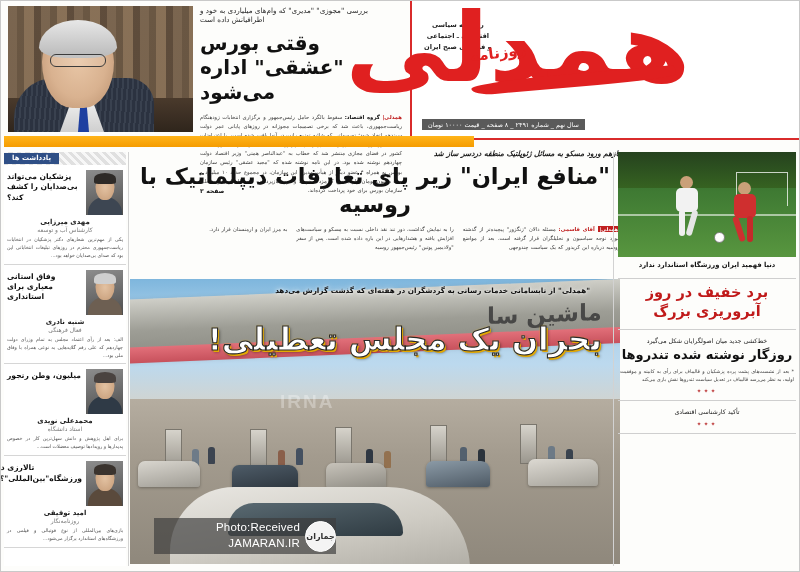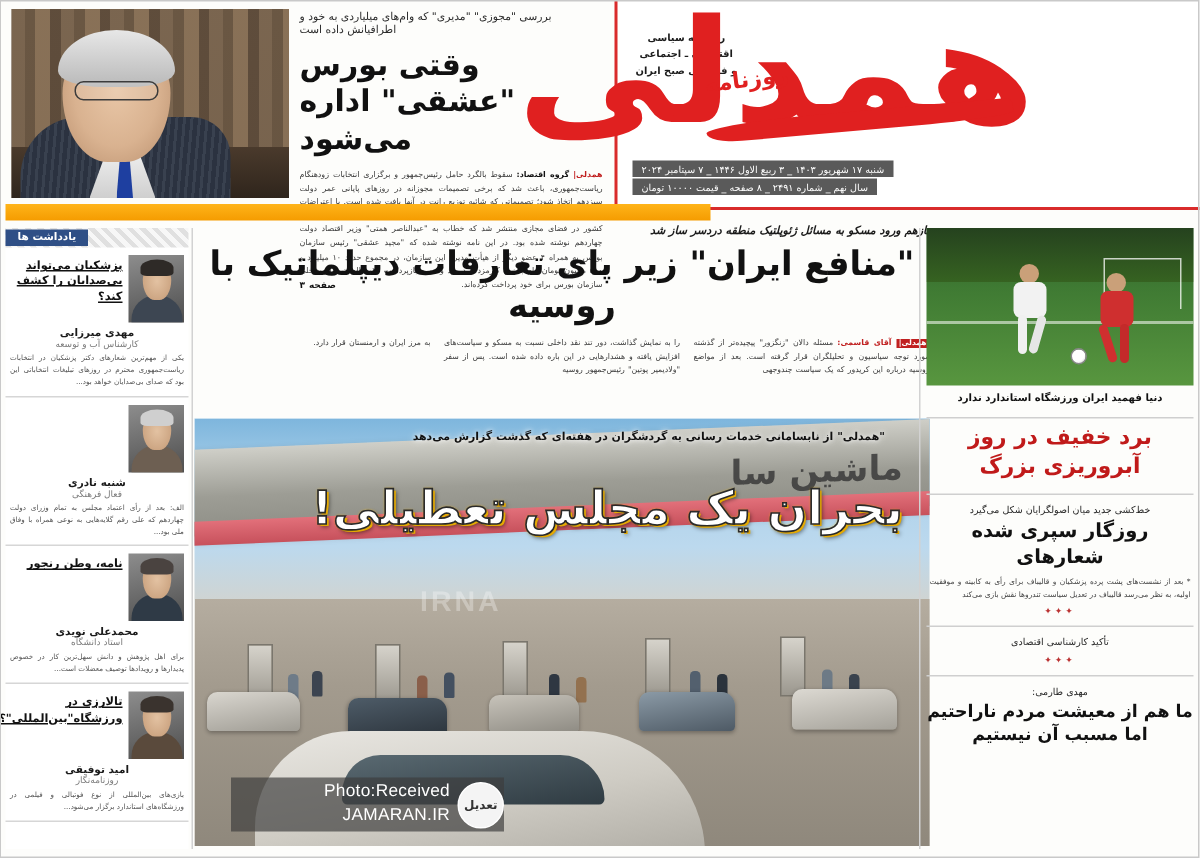--- a/index.html
+++ b/index.html
@@ -188,21 +188,21 @@
   .np-hair {
     position: absolute; left: 50%; top: 3px; transform: translateX(-50%);
     width: 22px; height: 11px; border-radius: 50% 50% 20% 20%;
   }
   .np-torso {
     position: absolute; left: 50%; bottom: 0; transform: translateX(-50%);
     width: 34px; height: 18px; border-radius: 16px 16px 0 0;
   }
   .note-title {
     flex: 1; font-size: 7.6px; font-weight: bold; color: #111;
-    line-height: 1.35; text-align: right; padding-top: 2px; text-decoration: underline;
+    line-height: 1.35; text-align: left; padding-top: 2px;
   }
   .note-meta { margin-top: 3px; }
   .note-body {
     margin-top: 3px; font-size: 4.8px; line-height: 1.65;
     color: #555; text-align: justify; text-align-last: right;
   }
 
   
   #center {
     position: absolute; left: 130px; top: 146px;
@@ -433,21 +433,20 @@
         <div>اقتصادی ـ اجتماعی</div>
         <div>و فرهنگی صبح ایران</div>
       </div>
 
       <div class="logo-wrap">
         <div class="logo-main">همدلی</div>
         <div class="logo-sub">روزنامه</div>
         <div class="logo-swoosh"></div>
       </div>
 
-      <div class="datebar">شنبه ۱۷ شهریور ۱۴۰۳ _ ۳ ربیع الاول ۱۴۴۶ _ ۷ سپتامبر ۲۰۲۴</div>
       <div class="datebar2">سال نهم _ شماره ۲۴۹۱ _ ۸ صفحه _ قیمت ۱۰۰۰۰ تومان</div>
     </div>
   </div>
 
   <div id="orange-band"></div>
 
   <div id="sidebar">
     <div id="sidebar-head">
       <span class="tab">یادداشت ها</span>
     </div>
@@ -468,36 +467,37 @@
       <div class="note-body">یکی از مهم‌ترین شعارهای دکتر پزشکیان در انتخابات ریاست‌جمهوری محترم در روزهای تبلیغات انتخاباتی این بود که صدای بی‌صدایان خواهد بود...</div>
     </div>
 
     <div class="note">
       <div class="note-top">
         <div class="note-photo">
           <div class="np-torso" style="background:#6d5f52"></div>
           <div class="np-face"></div>
           <div class="np-hair" style="background:#cfcfcf"></div>
         </div>
+        <div class="note-title">وفاق استانی معیاری برای استانداری</div>
       </div>
       <div class="note-meta">
         <div class="byline">شنبه نادری</div>
         <div class="role">فعال فرهنگی</div>
       </div>
       <div class="note-body">الف: بعد از رأی اعتماد مجلس به تمام وزرای دولت چهاردهم که علی رقم گلایه‌هایی به نوعی همراه با وفاق ملی بود...</div>
     </div>
 
     <div class="note">
       <div class="note-top">
         <div class="note-photo">
           <div class="np-torso" style="background:#2f3a46"></div>
           <div class="np-face"></div>
           <div class="np-hair" style="background:#4a4340"></div>
         </div>
-        <div class="note-title">نامه، وطن رنجور</div>
+        <div class="note-title">میلیون، وطن رنجور</div>
       </div>
       <div class="note-meta">
         <div class="byline">محمدعلی نویدی</div>
         <div class="role">استاد دانشگاه</div>
       </div>
       <div class="note-body">برای اهل پژوهش و دانش سهل‌ترین کار در خصوص پدیدارها و رویدادها توصیف معضلات است...</div>
     </div>
 
     <div class="note">
       <div class="note-top">
@@ -563,21 +563,21 @@
       <div class="mp-bigcar">
         <div class="mp-bigcar-win"></div>
       </div>
 
       <div class="mp-wm">IRNA</div>
 
       <div id="photo-kicker">"همدلی" از نابسامانی خدمات رسانی به گردشگران در هفته‌ای که گذشت گزارش می‌دهد</div>
       <div id="photo-headline">بحران یک مجلس تعطیلی!</div>
 
       <div id="watermark">
-        <div id="wm-logo">تعدیل</div>
+        <div id="wm-logo">جماران</div>
         <div id="wm-lines">
           <div>Photo:Received</div>
           <div>JAMARAN.IR</div>
         </div>
       </div>
     </div>
   </div>
 
   <div id="rightcol">
 
@@ -606,37 +606,33 @@
     <div id="sport-caption">دنیا فهمید ایران ورزشگاه استاندارد ندارد</div>
 
     <div class="rc-div"></div>
 
     <div class="rc-title">برد خفیف در روز آبروریزی بزرگ</div>
 
     <div class="rc-div" style="margin-top:8px"></div>
 
     <div>
       <div class="rc-kicker">خط‌کشی جدید میان اصولگرایان شکل می‌گیرد</div>
-      <div class="rc-hl">روزگار سپری شده شعارهای</div>
+      <div class="rc-hl">روزگار نوشته شده تندروها</div>
       <div class="rc-body">* بعد از نشست‌های پشت پرده پزشکیان و قالیباف برای رأی به کابینه و موفقیت اولیه، به نظر می‌رسد قالیباف در تعدیل سیاست تندروها نقش بازی می‌کند</div>
     </div>
 
     <div class="rc-sep">✦✦✦</div>
     <div class="rc-div"></div>
 
     <div>
       <div class="rc-kicker">تأکید کارشناسی اقتصادی</div>
     </div>
 
     <div class="rc-sep">✦✦✦</div>
     <div class="rc-div"></div>
 
-    <div>
-      <div class="rc-kicker">مهدی طارمی:</div>
-      <div class="rc-hl sm">ما هم از معیشت مردم ناراحتیم اما مسبب آن نیستیم</div>
-    </div>
   </div>
 
   <div class="vsep" style="left:128px; top:152px; height:414px;"></div>
   <div class="vsep" style="right:186px; top:152px; height:414px;"></div>
 
   <div id="frame"></div>
 </div>
 
 </body></html>

